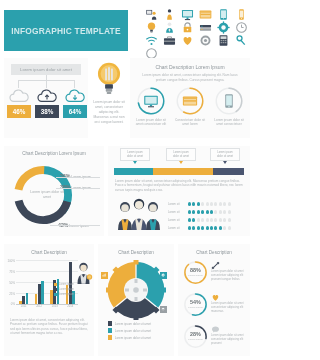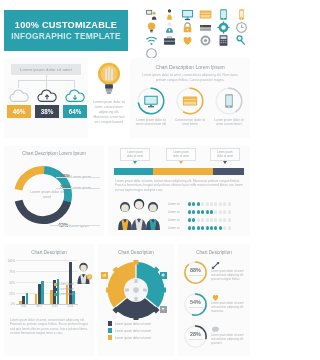--- a/index.html
+++ b/index.html
@@ -133,21 +133,20 @@
   .ctx { position: absolute; left: 28px; top: 10px; width: 36px;
     font-size: 2.7px; line-height: 3.8px; color: #aeb3b6; }
 </style>
 </head>
 <body>
 
 <div class="page">
 
   <div class="hdr">
     <div class="hdr-banner">
-      <div class="hdr-l1">100% CUSTOMIZABLE</div>
       <div class="hdr-l2">INFOGRAPHIC TEMPLATE</div>
     </div>
     <div class="icon-grid">
 
       <svg class="gi" viewBox="0 0 20 20">
         <rect x="2" y="3" width="9" height="7" fill="#3d4758"></rect>
           <rect x="3" y="4" width="7" height="5" fill="#e9eaec"></rect>
         <circle cx="14" cy="8" r="2.4" fill="#edae3c"></circle>
           <path d="M10.6 18 q0-5 3.4-5 t3.4 5z" fill="#3d4758"></path>
       </svg>

